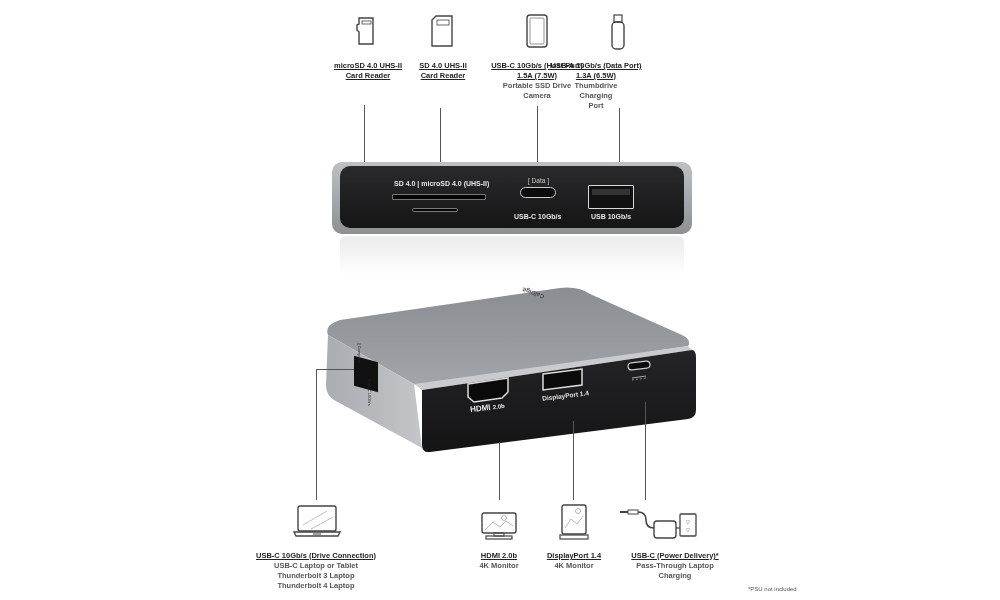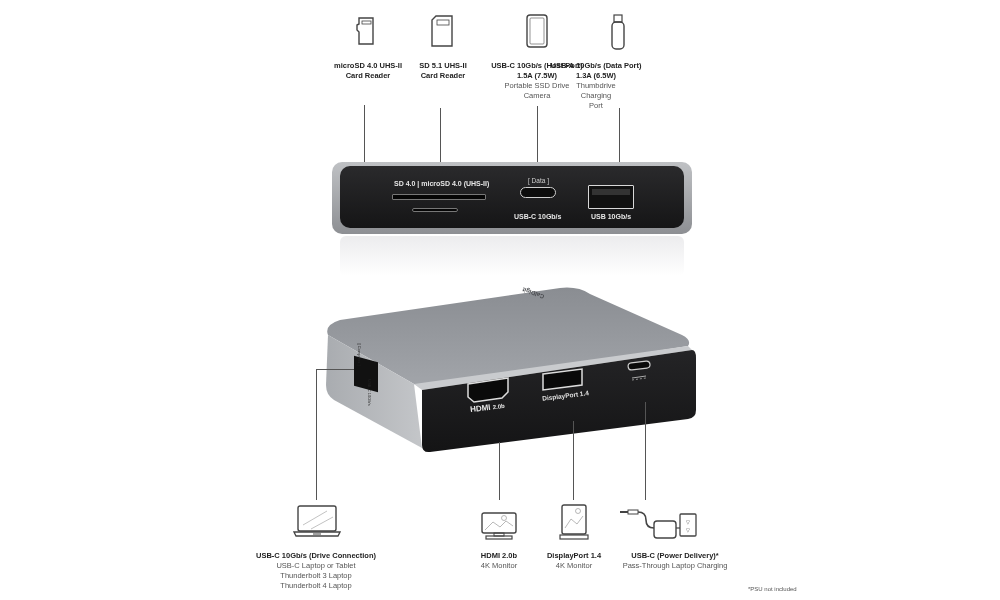--- a/index.html
+++ b/index.html
@@ -1,21 +1,21 @@
 <!DOCTYPE html>
 <html><head>
 <meta charset="utf-8">
 <style>
   * { box-sizing: border-box; margin: 0; padding: 0; }
   html, body { width: 1000px; height: 600px; background: #ffffff; overflow: hidden; }
   body { position: relative; font-family: "Liberation Sans", "DejaVu Sans", sans-serif; color: #333; }
   .abs { position: absolute; }
   .label { position: absolute; text-align: center; font-size: 7.5px; line-height: 10px; color: #555; }
-  .label .title { font-weight: bold; color: #222; display: block; }
-  .label .sub { display: block; }
+  .label .title { font-weight: bold; color: #222; display: block; text-decoration: underline; }
+  .label .sub { display: block; font-weight: bold; }
   .line { position: absolute; background: #555; }
   .icon svg { display: block; }
 
   
   .top-device-shell {
     left: 332px; top: 162px; width: 360px; height: 72px;
     background: linear-gradient(#bfc1c4, #8d8f93);
     border-radius: 10px;
   }
   .top-device-face {
@@ -66,21 +66,21 @@
       <rect x="3" y="1" width="8" height="7" fill="none" stroke="#444" stroke-width="1.2"></rect>
       <rect x="1" y="8" width="12" height="27" rx="4" fill="none" stroke="#444" stroke-width="1.4"></rect>
     </svg>
 </div>
 
 <div class="label" style="left:330px;top:61px;width:76px;">
   <span class="title">microSD 4.0 UHS-II</span>
   <span class="title">Card Reader</span>
 </div>
 <div class="label" style="left:405px;top:61px;width:76px;">
-  <span class="title">SD 5.1 UHS-II</span>
+  <span class="title">SD 4.0 UHS-II</span>
   <span class="title">Card Reader</span>
 </div>
 <div class="label" style="left:488px;top:61px;width:98px;">
   <span class="title">USB-C 10Gb/s (Host Port)</span>
   <span class="title">1.5A (7.5W)</span>
   <span class="sub">Portable SSD Drive</span>
   <span class="sub">Camera</span>
 </div>
 <div class="label" style="left:546px;top:61px;width:100px;">
   <span class="title">USB-A 10Gb/s (Data Port)</span>

